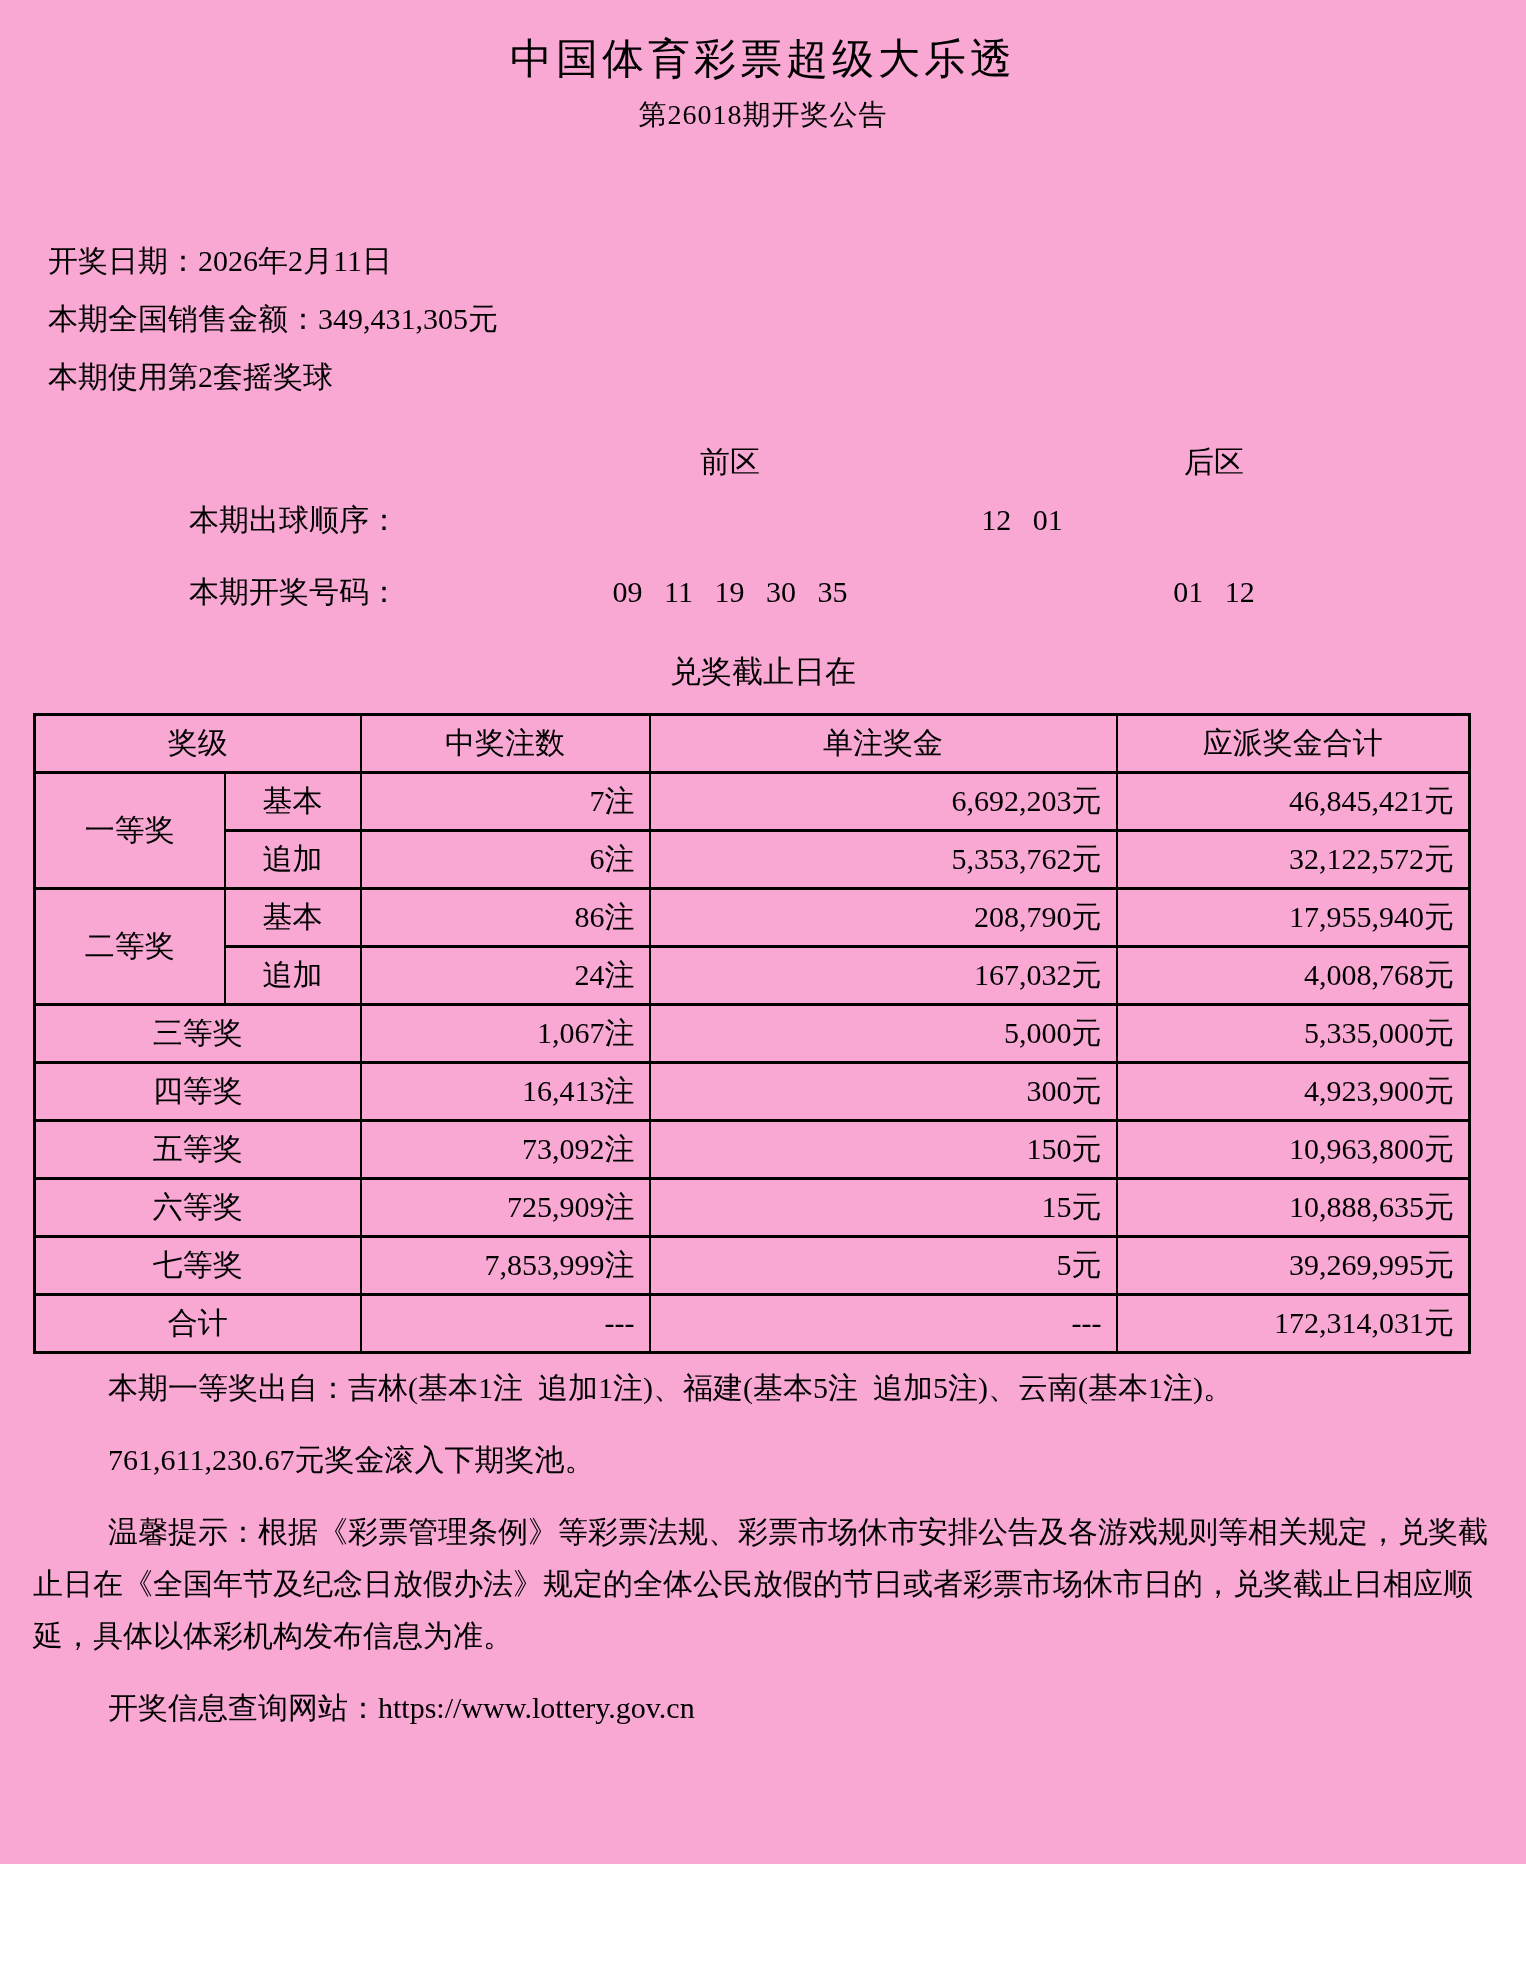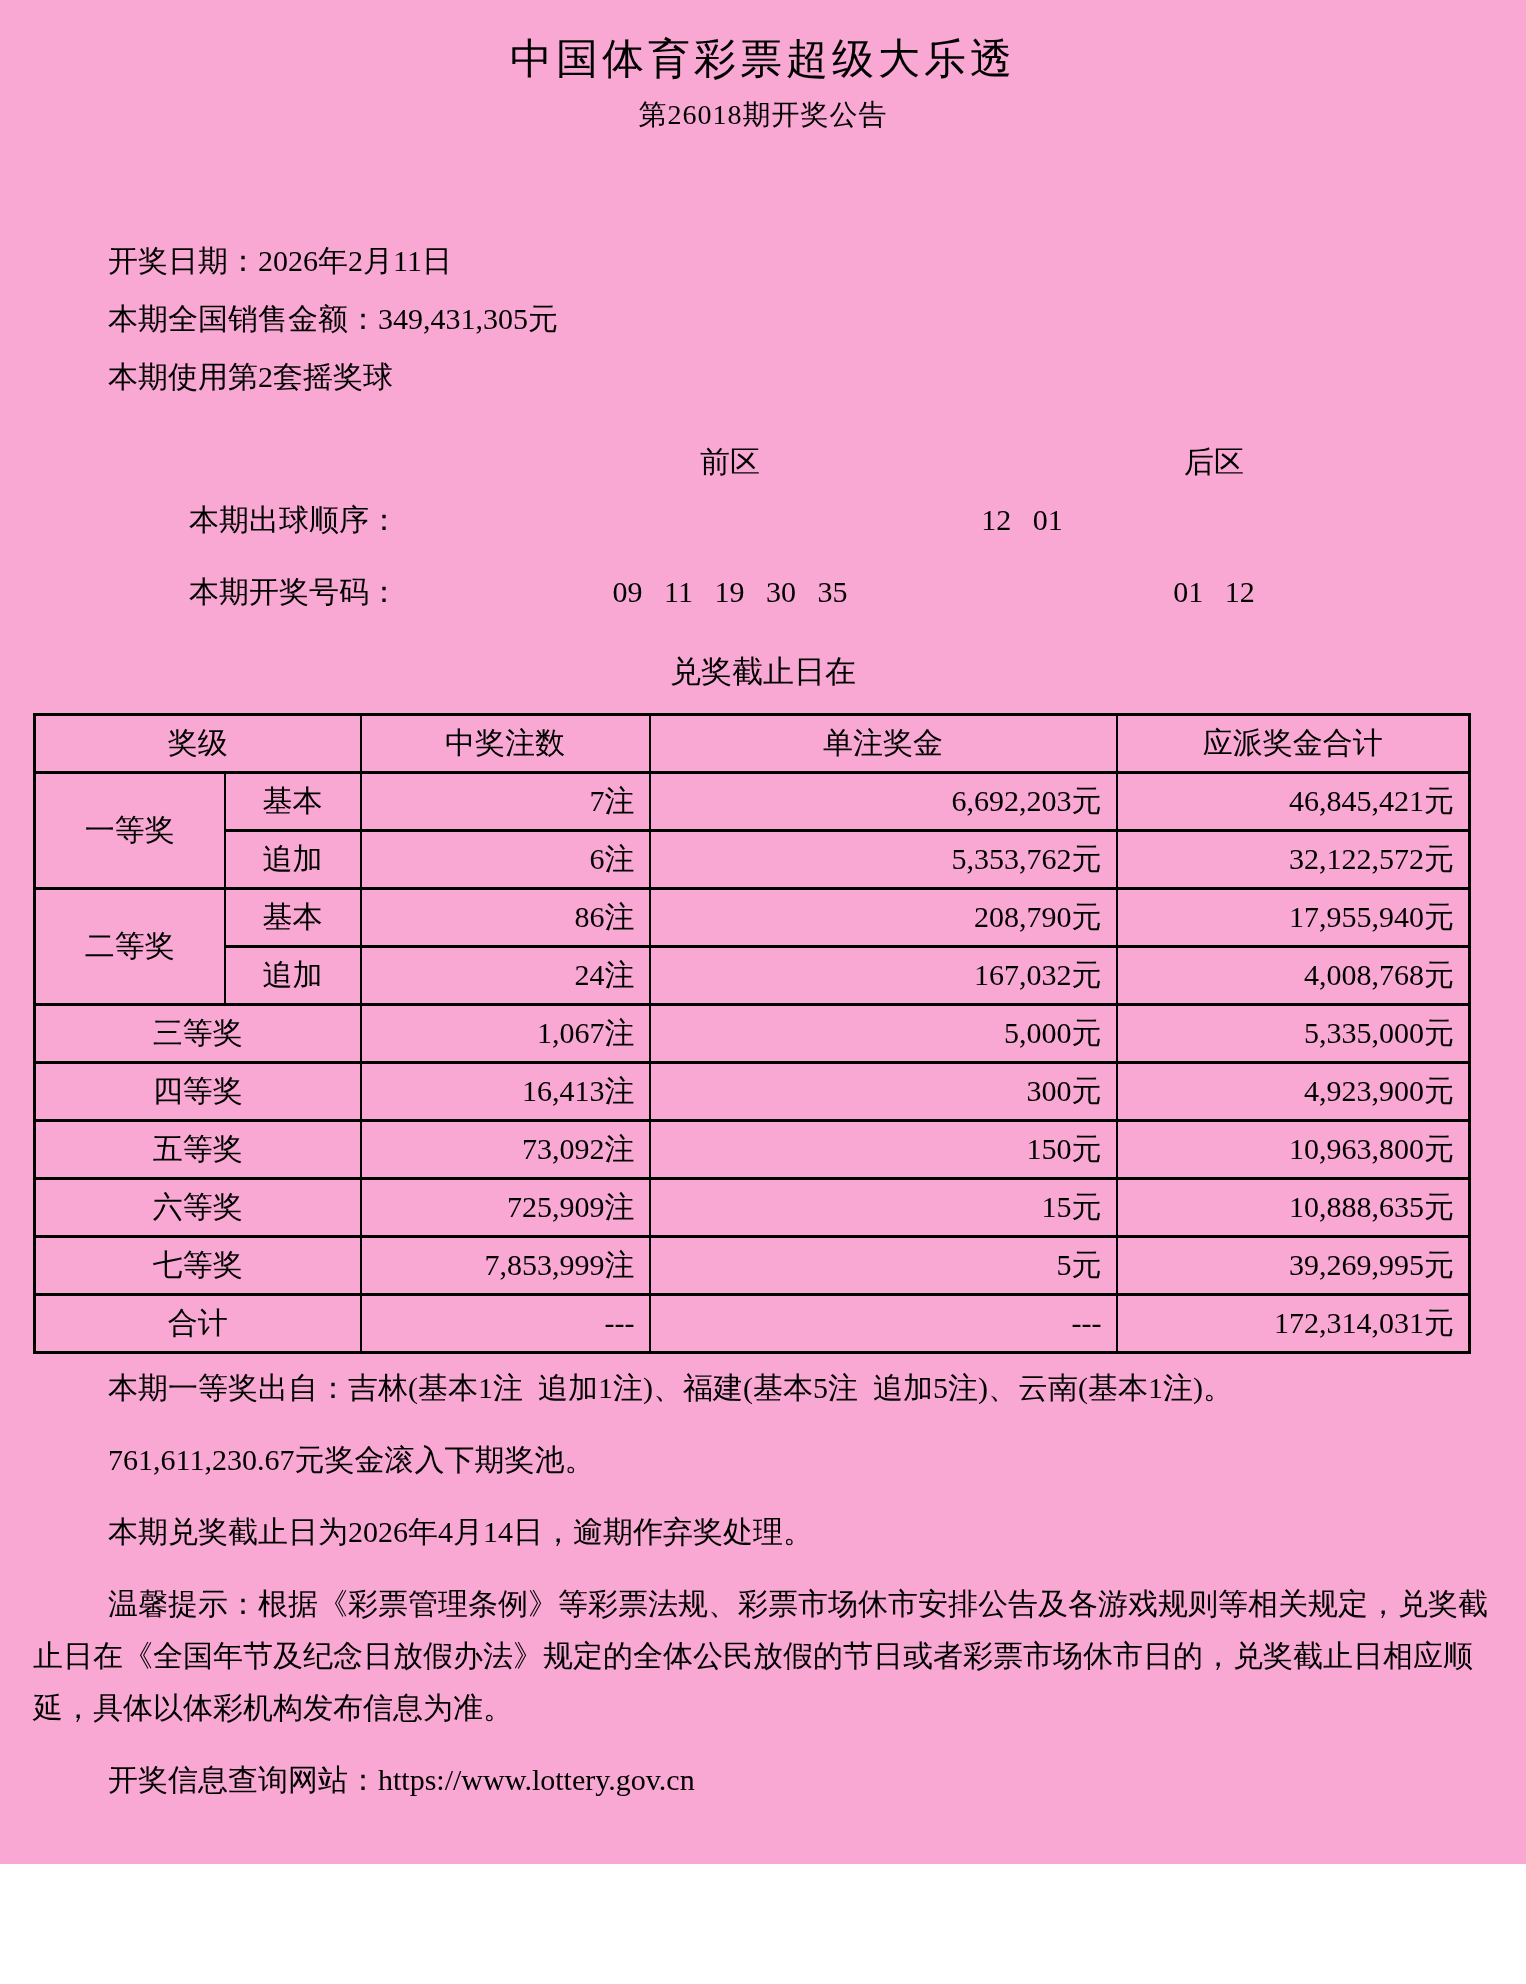--- a/index.html
+++ b/index.html
@@ -25,21 +25,21 @@
   }
   .subtitle {
     margin: 14px 0 0 0;
     text-align: center;
     font-size: 28px;
     font-weight: normal;
     letter-spacing: 1px;
     line-height: 1.2;
   }
   .info {
-    margin: 100px 30px 0 108px;
+    margin: 100px 30px 0 48px;
     font-size: 30px;
   }
   .info p { margin: 0; line-height: 58px; white-space: pre-wrap; }
 
   .numgrid {
     display: grid;
     grid-template-columns: 372px 500px 84px 300px;
     padding-left: 108px;
     font-size: 30px;
   }
@@ -203,18 +203,17 @@
       <td class="r">---</td>
       <td class="r">---</td>
       <td class="r">172,314,031元</td>
     </tr>
   </tbody>
     </table>
 
   <div class="notes">
     <p>本期一等奖出自：吉林(基本1注  追加1注)、福建(基本5注  追加5注)、云南(基本1注)。</p>
     <p>761,611,230.67元奖金滚入下期奖池。</p>
-    <p>本期兑奖截止日为2026年4月14日，逾期作弃奖处理。</p>
     <p>温馨提示：根据《彩票管理条例》等彩票法规、彩票市场休市安排公告及各游戏规则等相关规定，兑奖截止日在《全国年节及纪念日放假办法》规定的全体公民放假的节日或者彩票市场休市日的，兑奖截止日相应顺延，具体以体彩机构发布信息为准。</p>
     <p>开奖信息查询网站：https://www.lottery.gov.cn</p>
   </div>
 
 </div>
 
 </body></html>

